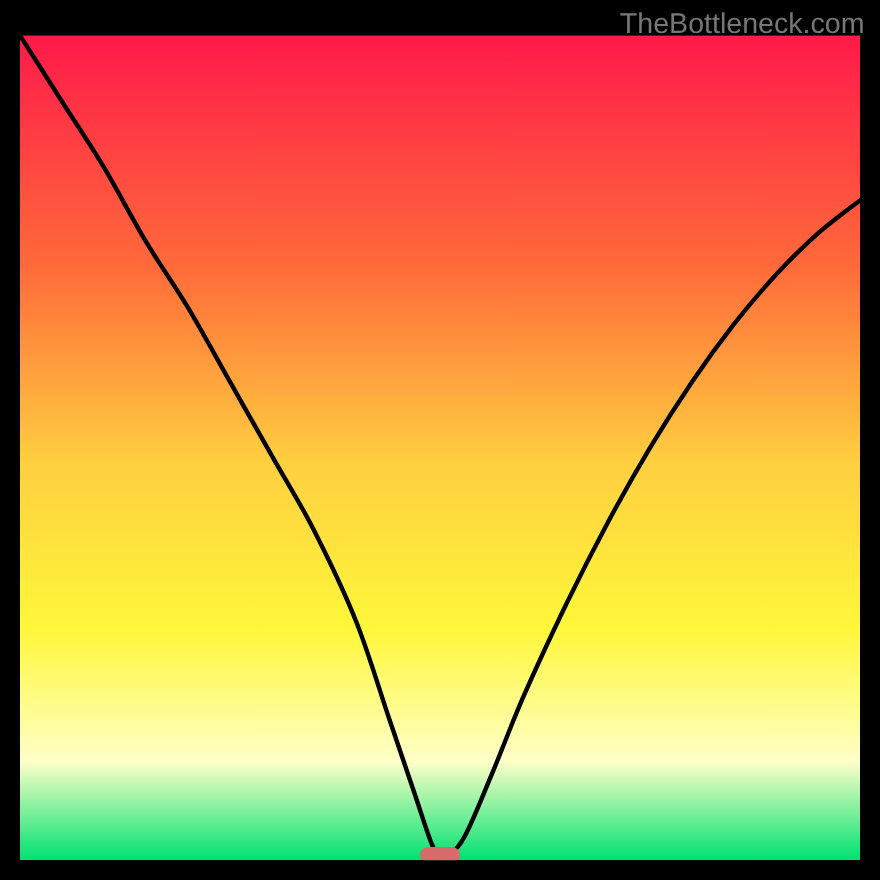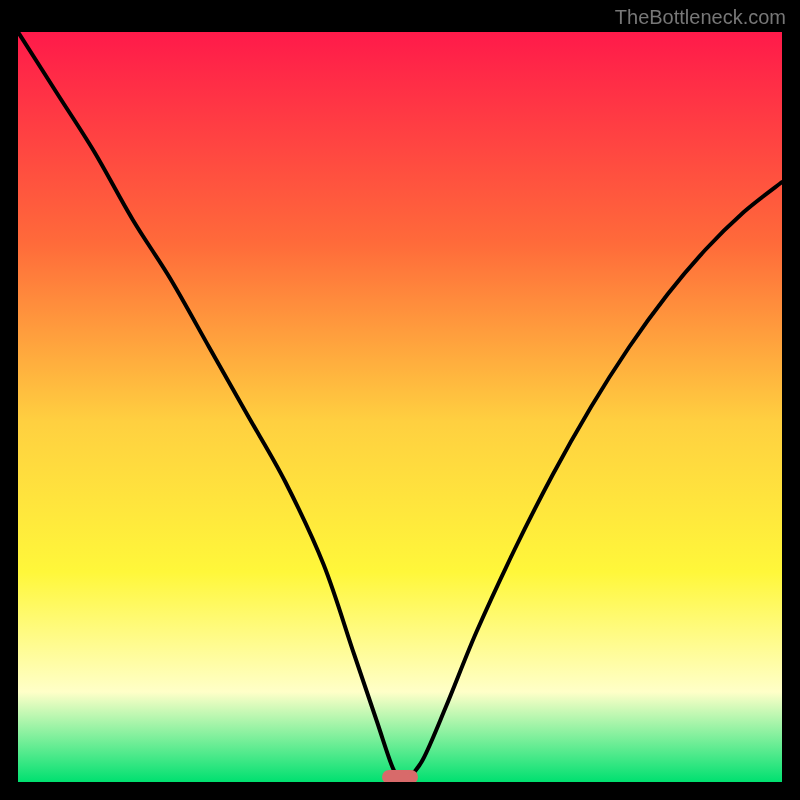--- a/index.html
+++ b/index.html
@@ -12,21 +12,21 @@
     width: 800px;
     height: 800px;
     background: #000000;
     position: relative;
   }
   .watermark {
     position: absolute;
     top: 6px;
     right: 14px;
     color: #777777;
-    font-size: 20px;
+    font-size: 26px;
     font-weight: 500;
     z-index: 10;
     font-family: Arial, sans-serif;
   }
   .plot {
     position: absolute;
     left: 18px;
     top: 32px;
     width: 764px;
     height: 750px;

